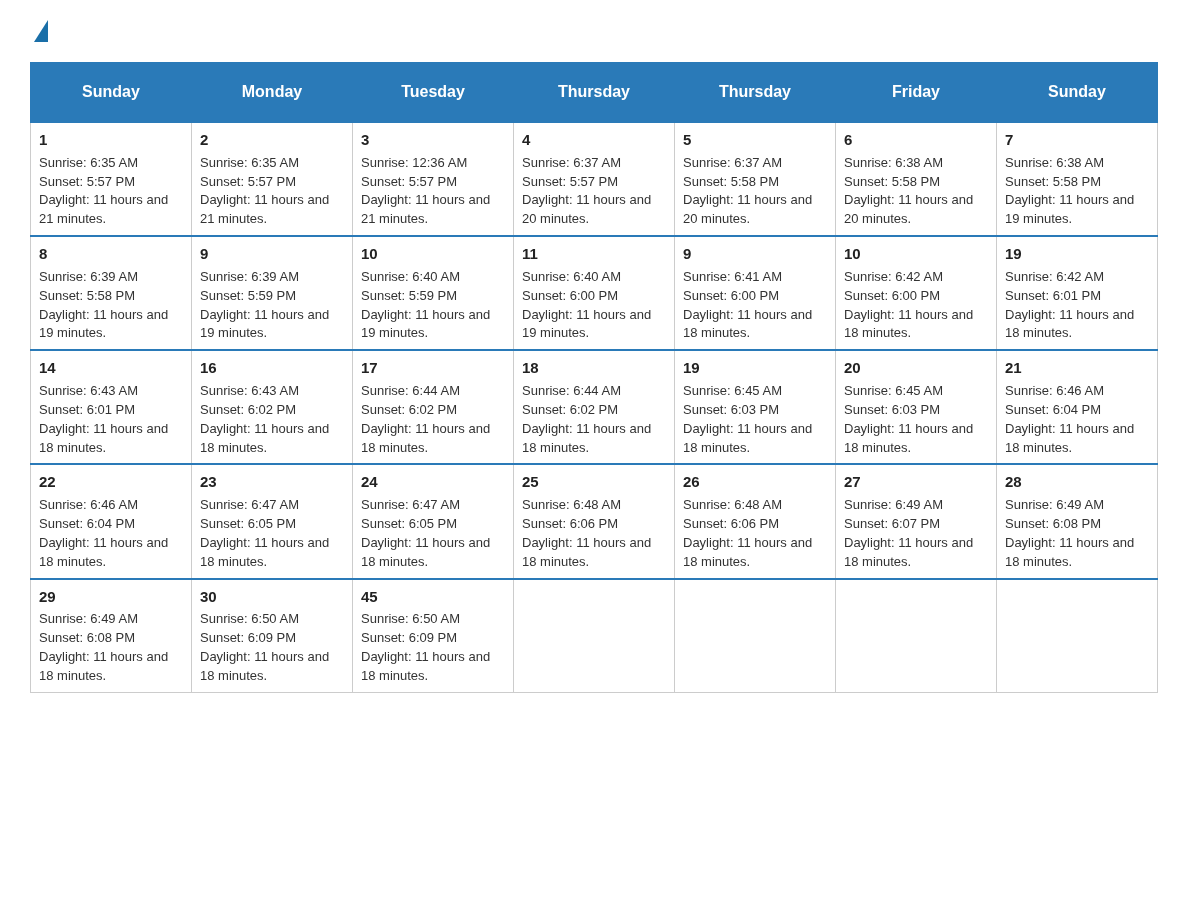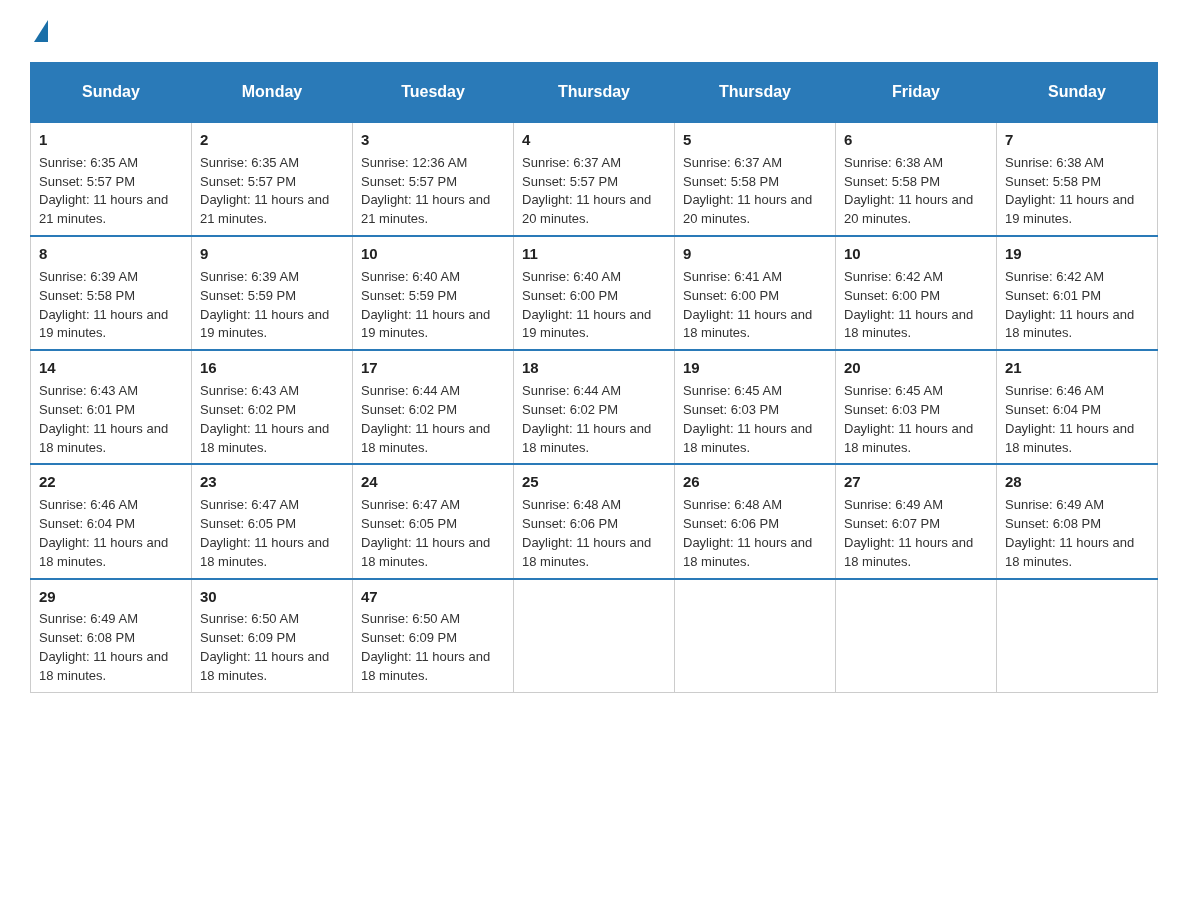--- a/index.html
+++ b/index.html
@@ -319,21 +319,21 @@
         <span class="day-info">Sunset: 6:08 PM</span><br>
         <span class="day-info">Daylight: 11 hours and 18 minutes.</span>
       </td>
         <td>
         <span class="day-number">30</span>
         <span class="day-info">Sunrise: 6:50 AM</span><br>
         <span class="day-info">Sunset: 6:09 PM</span><br>
         <span class="day-info">Daylight: 11 hours and 18 minutes.</span>
       </td>
         <td>
-        <span class="day-number">47</span>
+        <span class="day-number">45</span>
         <span class="day-info">Sunrise: 6:50 AM</span><br>
         <span class="day-info">Sunset: 6:09 PM</span><br>
         <span class="day-info">Daylight: 11 hours and 18 minutes.</span>
       </td>
         <td class="empty-cell"></td>
         <td class="empty-cell"></td>
         <td class="empty-cell"></td>
         <td class="empty-cell"></td>
       </tr>
     </tbody>

